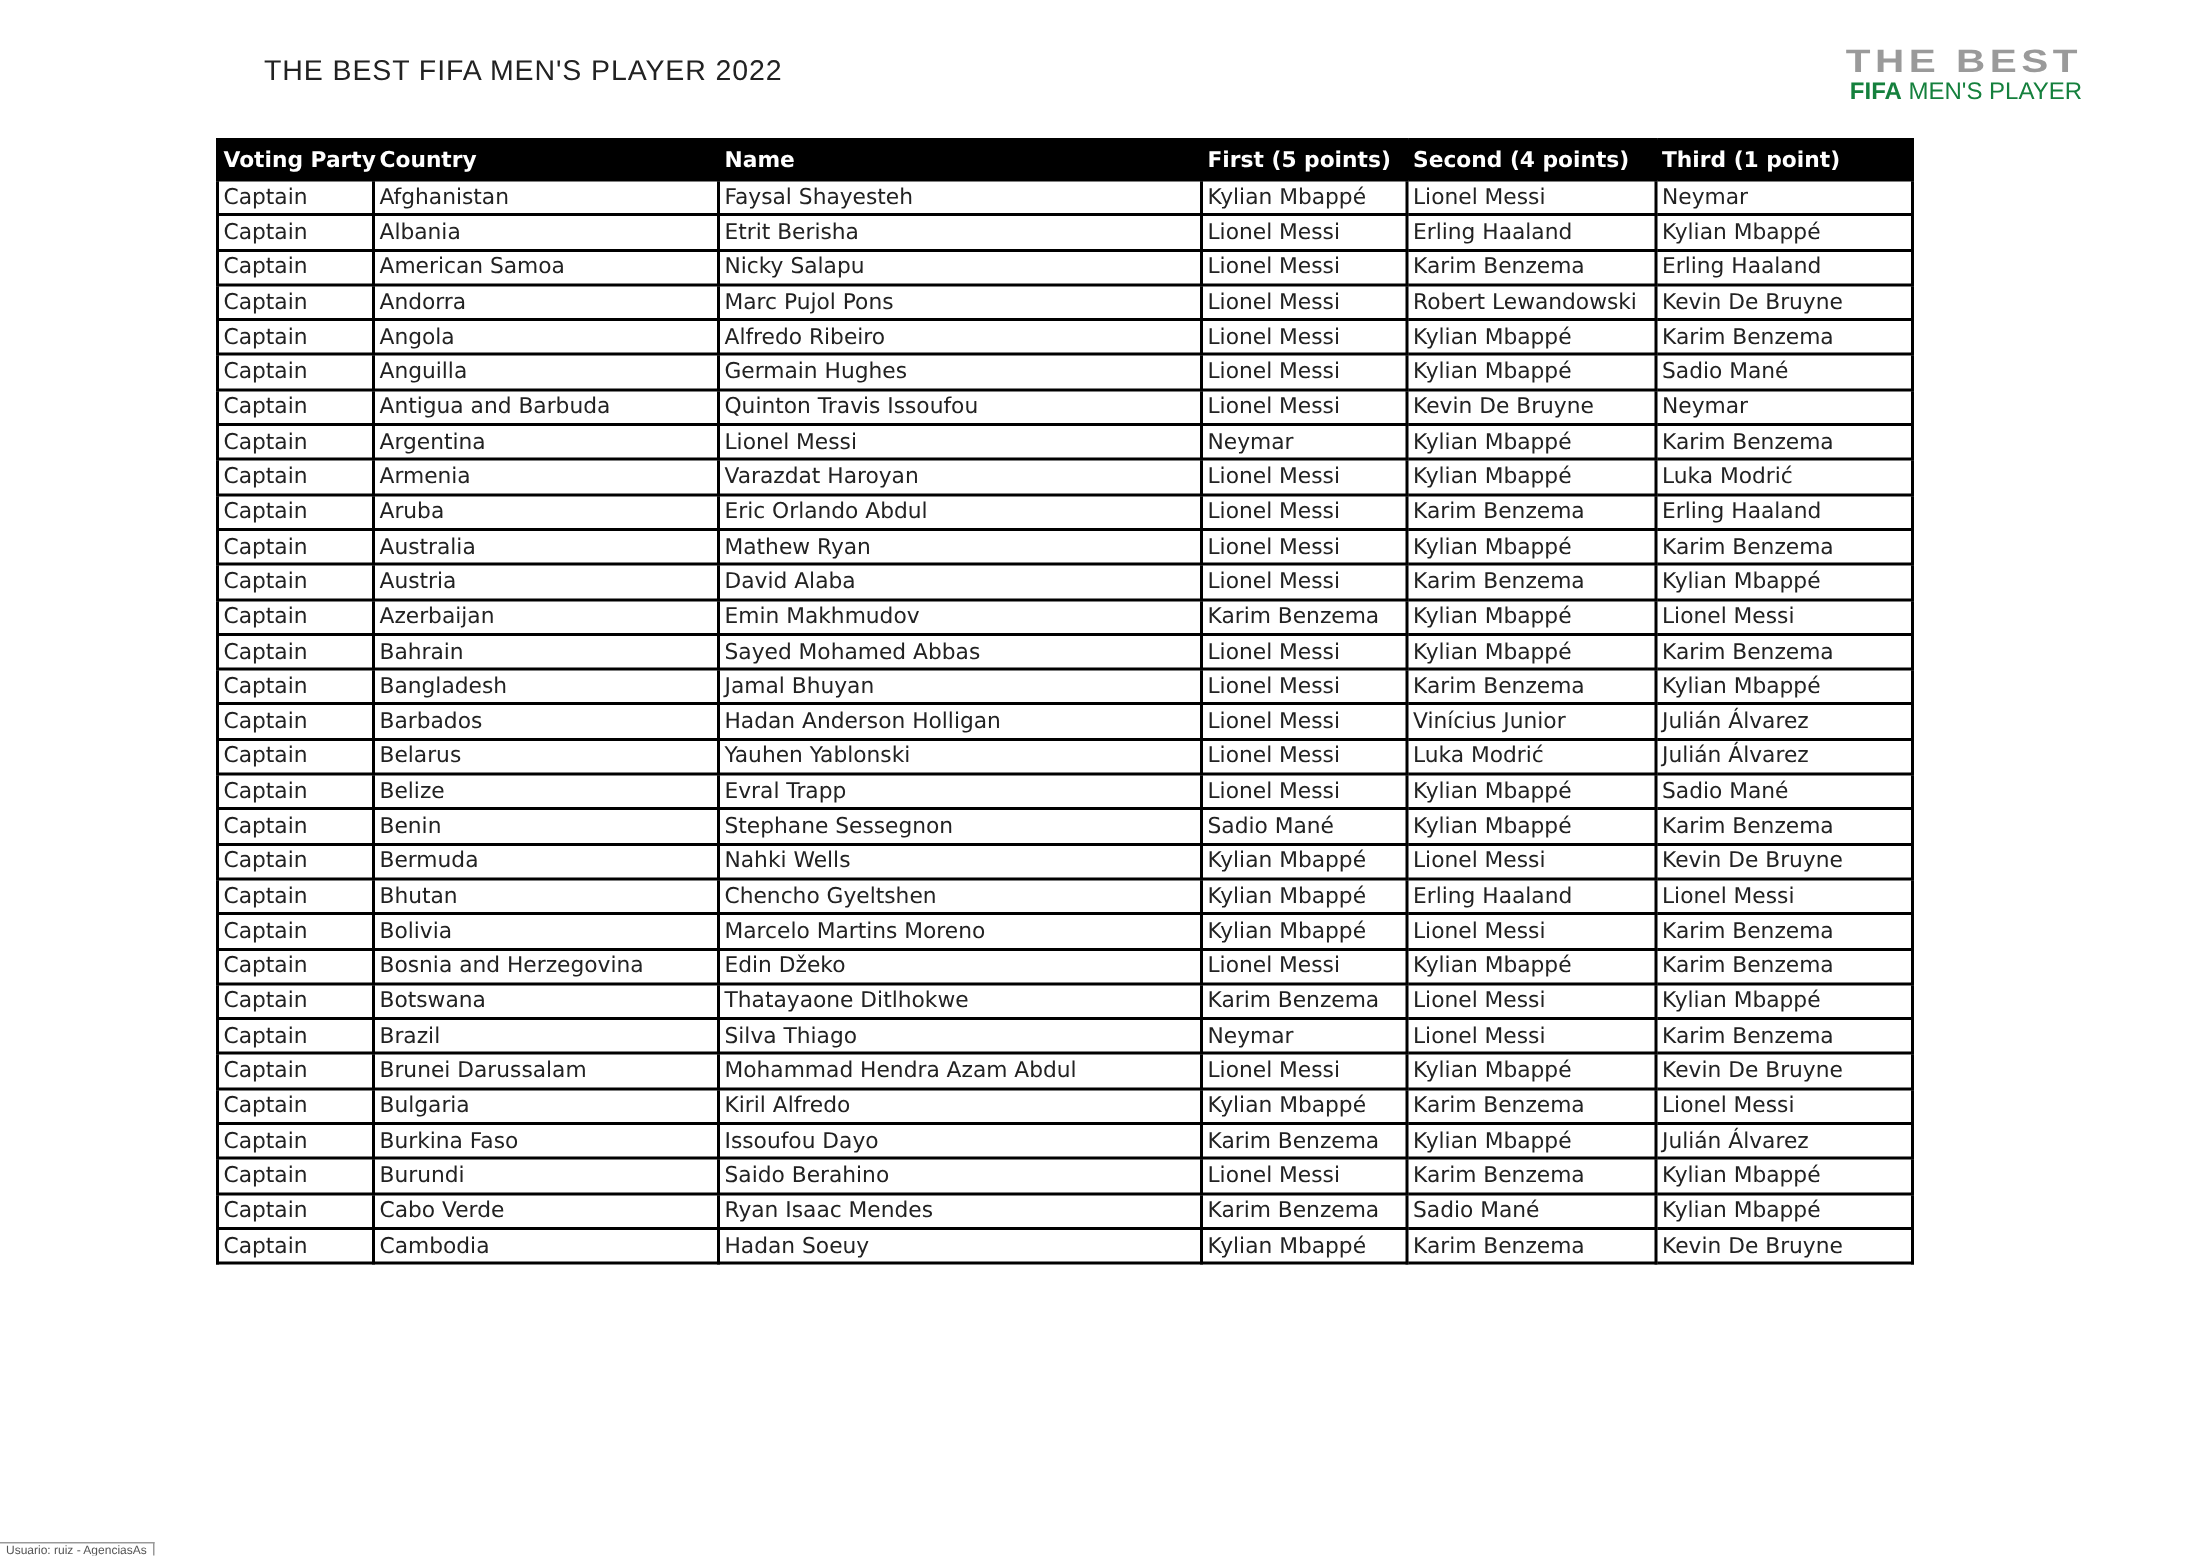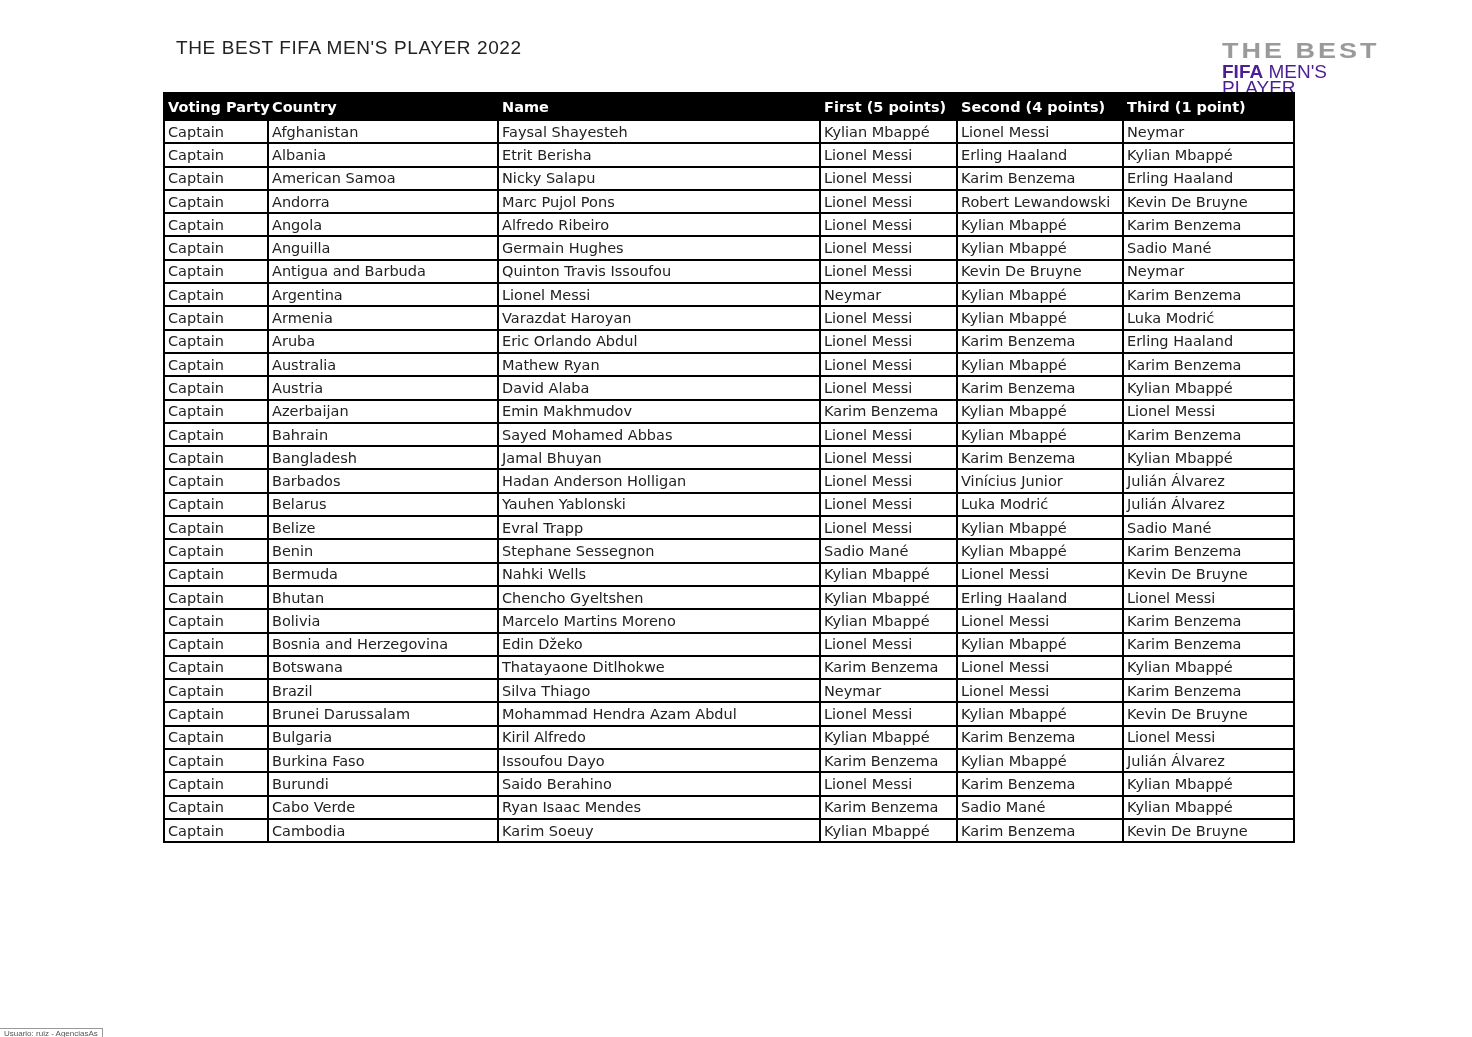--- a/index.html
+++ b/index.html
@@ -1,25 +1,25 @@
 <!DOCTYPE html>
 <html><head>
 <meta charset="utf-8">
 <style>
   html, body { margin: 0; padding: 0; background: #ffffff; }
   body { width: 1472px; height: 1037px; position: relative; overflow: hidden;
          font-family: "DejaVu Sans", "Liberation Sans", sans-serif; color: #1a1a1a; }
   .doc-title { position: absolute; left: 176px; top: 37px; font-size: 19px; letter-spacing: 0.6px;
                font-family: "Liberation Sans", sans-serif; font-weight: normal; color: #222; }
-  .logo { position: absolute; left: 1222px; top: 38px; width: 166px; text-align: left; }
+  .logo { position: absolute; left: 1222px; top: 28px; width: 166px; text-align: right; }
   .logo-top { font-family: "Liberation Sans", sans-serif; font-weight: bold; font-size: 27px;
               letter-spacing: 3px; color: #9a9a9a; line-height: 26px; transform: scaleY(0.8); }
-  .logo-bottom { font-family: "Liberation Sans", sans-serif; font-size: 19px; color: #4c1d95; line-height: 16px; margin-top: 0px; }
+  .logo-bottom { font-family: "Liberation Sans", sans-serif; font-size: 16px; color: #15803d; line-height: 16px; margin-top: 0px; }
   .logo-bottom b { font-weight: bold; }
-  table.votes { position: absolute; left: 163px; top: 92px; border-collapse: collapse;
+  table.votes { position: absolute; left: 144px; top: 92px; border-collapse: collapse;
                 table-layout: fixed; width: 1130px; }
   table.votes th { background: #000; color: #fff; font-weight: bold; font-size: 14.5px; text-align: left;
                    padding: 0 3px; height: 25px; border: 2px solid #000; white-space: nowrap;
                    font-family: "DejaVu Sans", sans-serif; }
   table.votes td { border: 2px solid #000; font-size: 14.5px; padding: 0 3px; height: 21.3px;
                    white-space: nowrap; overflow: hidden; font-family: "DejaVu Sans", sans-serif; color: #222; }
   .footer-tag { position: absolute; left: 0; top: 1028px; height: 9px; font-size: 8px; color: #555;
                 border: 1px solid #999; border-left: none; padding: 0 4px; line-height: 10px; overflow: hidden;
                 font-family: "Liberation Sans", sans-serif; }
 </style>
@@ -289,21 +289,21 @@
         <td>Captain</td>
         <td>Cabo Verde</td>
         <td>Ryan Isaac Mendes</td>
         <td>Karim Benzema</td>
         <td>Sadio Mané</td>
         <td>Kylian Mbappé</td>
       </tr>
       <tr>
         <td>Captain</td>
         <td>Cambodia</td>
-        <td>Karim Soeuy</td>
+        <td>Hadan Soeuy</td>
         <td>Kylian Mbappé</td>
         <td>Karim Benzema</td>
         <td>Kevin De Bruyne</td>
       </tr>
     </tbody>
 </table>
 
 <div class="footer-tag">Usuario: ruiz - AgenciasAs</div>
 
 </body></html>

